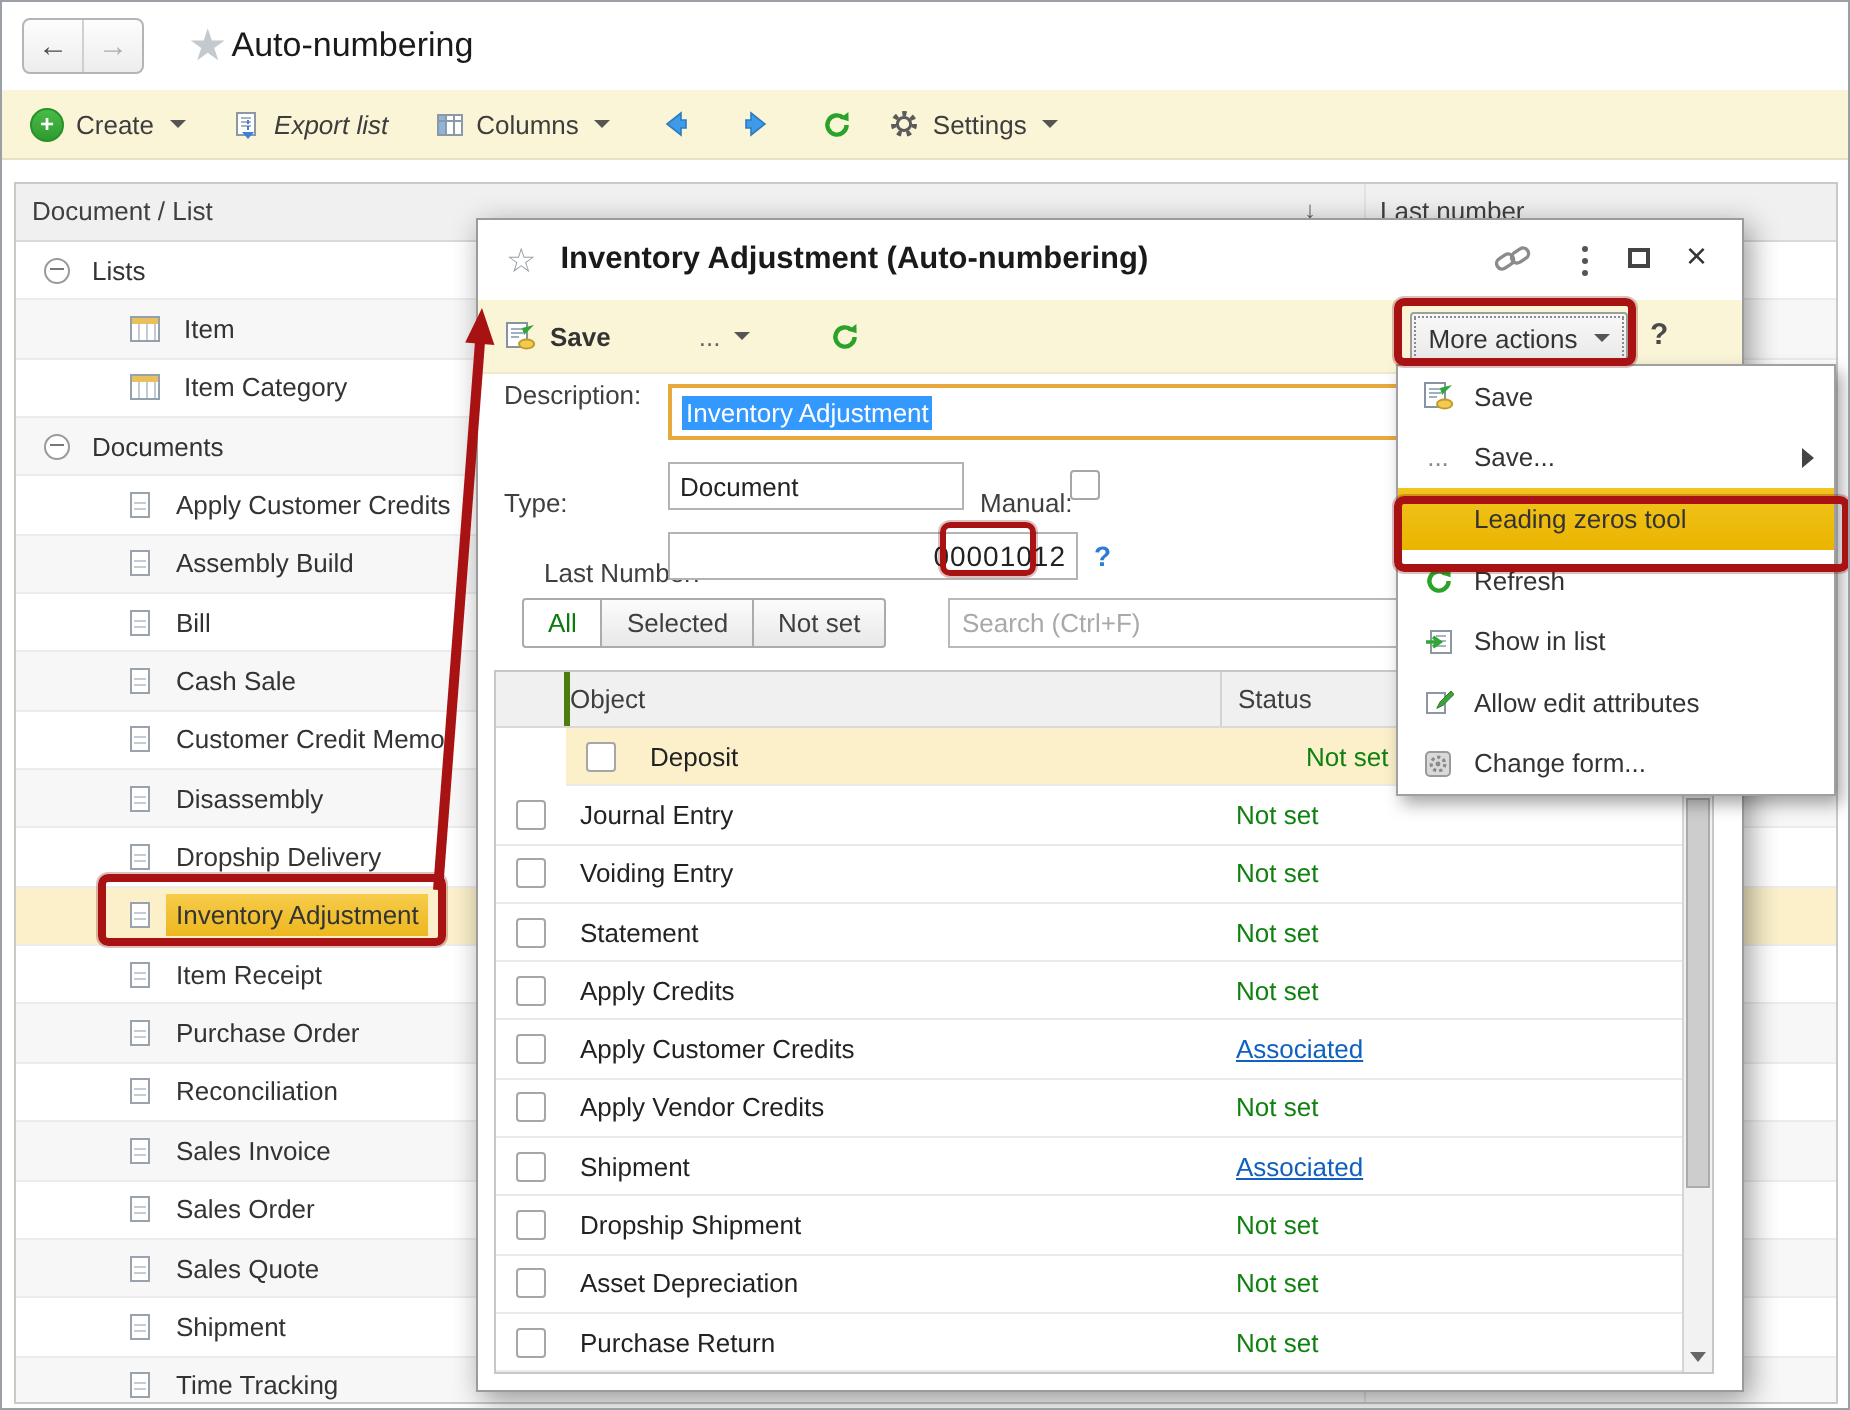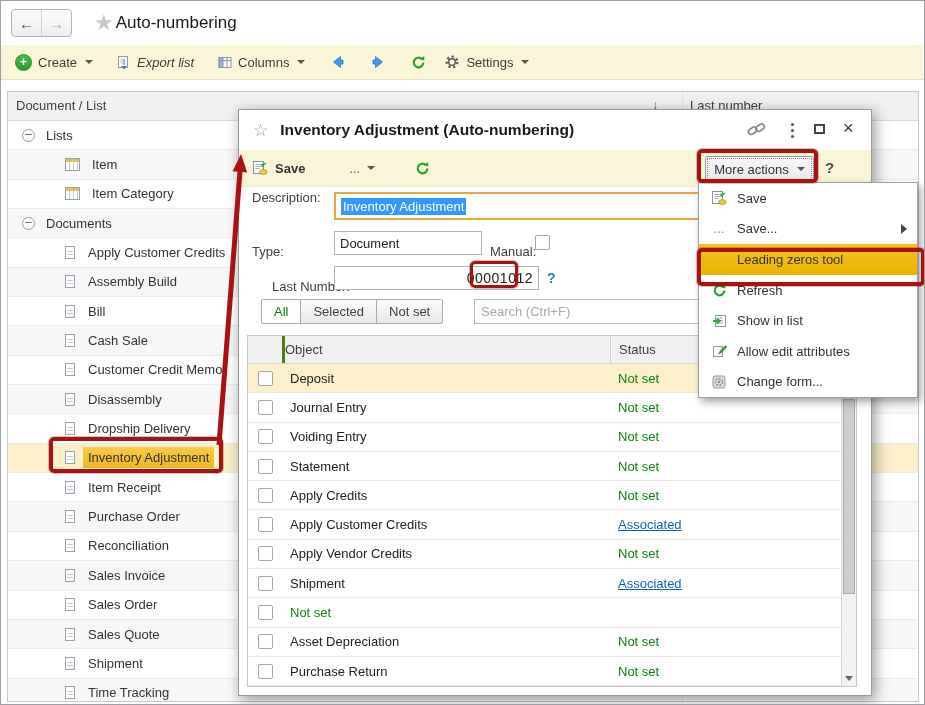--- a/index.html
+++ b/index.html
@@ -88,21 +88,21 @@
   .dtable{position:absolute;left:8px;top:225px;width:610px;height:352px;border:1px solid #c8c8c8;box-sizing:border-box;overflow:hidden;}
   .dthead{display:flex;height:28px;background:#f0f0f0;border-bottom:1px solid #d9d9d9;box-sizing:border-box;
           font-size:13px;color:#3f3f3f;align-items:center;}
   .dthead .hcb{width:34px;flex:none;height:100%;}
   .dthead .hobj{width:328px;flex:none;border-left:3px solid #4d7c0f;height:100%;display:flex;align-items:center;padding-left:0;box-sizing:border-box;}
   .dthead .hstat{flex:1;border-left:1px solid #d2d2d2;height:100%;display:flex;align-items:center;padding-left:8px;}
   .drow{display:flex;align-items:center;height:29.3px;box-sizing:border-box;border-bottom:1px solid #eaeaea;font-size:13px;}
   .drow .ccb{width:34px;flex:none;display:flex;justify-content:center;}
   .drow .cobj{width:328px;flex:none;padding-left:8px;box-sizing:border-box;color:#222;}
   .drow .cstat{flex:1;padding-left:8px;}
-  .drow.sel{background:#fbf0ca;}
+  .drow.sel{background:#fbf0ca;margin-left:35px;}
   .st-green{color:#108010;}
   .st-link{color:#1060c0;text-decoration:underline;}
   
   .sbar{position:absolute;right:0;top:0;bottom:0;width:15px;background:#f2f2f2;border-left:1px solid #d5d5d5;box-sizing:border-box;}
   .sbar .up,.sbar .dn{position:absolute;left:0;right:0;height:15px;display:flex;align-items:center;justify-content:center;}
   .sbar .up{top:0;} .sbar .dn{bottom:0;}
   .tri-up{width:0;height:0;border-left:4px solid transparent;border-right:4px solid transparent;border-bottom:5px solid #666;}
   .tri-dn{width:0;height:0;border-left:4px solid transparent;border-right:4px solid transparent;border-top:5px solid #666;}
   .thumb{position:absolute;left:1px;right:1px;top:63px;height:195px;background:#cdcdcd;border:1px solid #ababab;box-sizing:border-box;}
   
@@ -422,20 +422,21 @@
           <span class="ccb">
             <span class="cb"></span>
           </span>
           <span class="cobj">Shipment</span>
           <span class="cstat st-link">Associated</span>
         </div>
       <div class="drow">
           <span class="ccb">
             <span class="cb"></span>
           </span>
+          <span class="cobj">Dropship Shipment</span>
           <span class="cstat st-green">Not set</span>
         </div>
       <div class="drow">
           <span class="ccb">
             <span class="cb"></span>
           </span>
           <span class="cobj">Asset Depreciation</span>
           <span class="cstat st-green">Not set</span>
         </div>
       <div class="drow">

